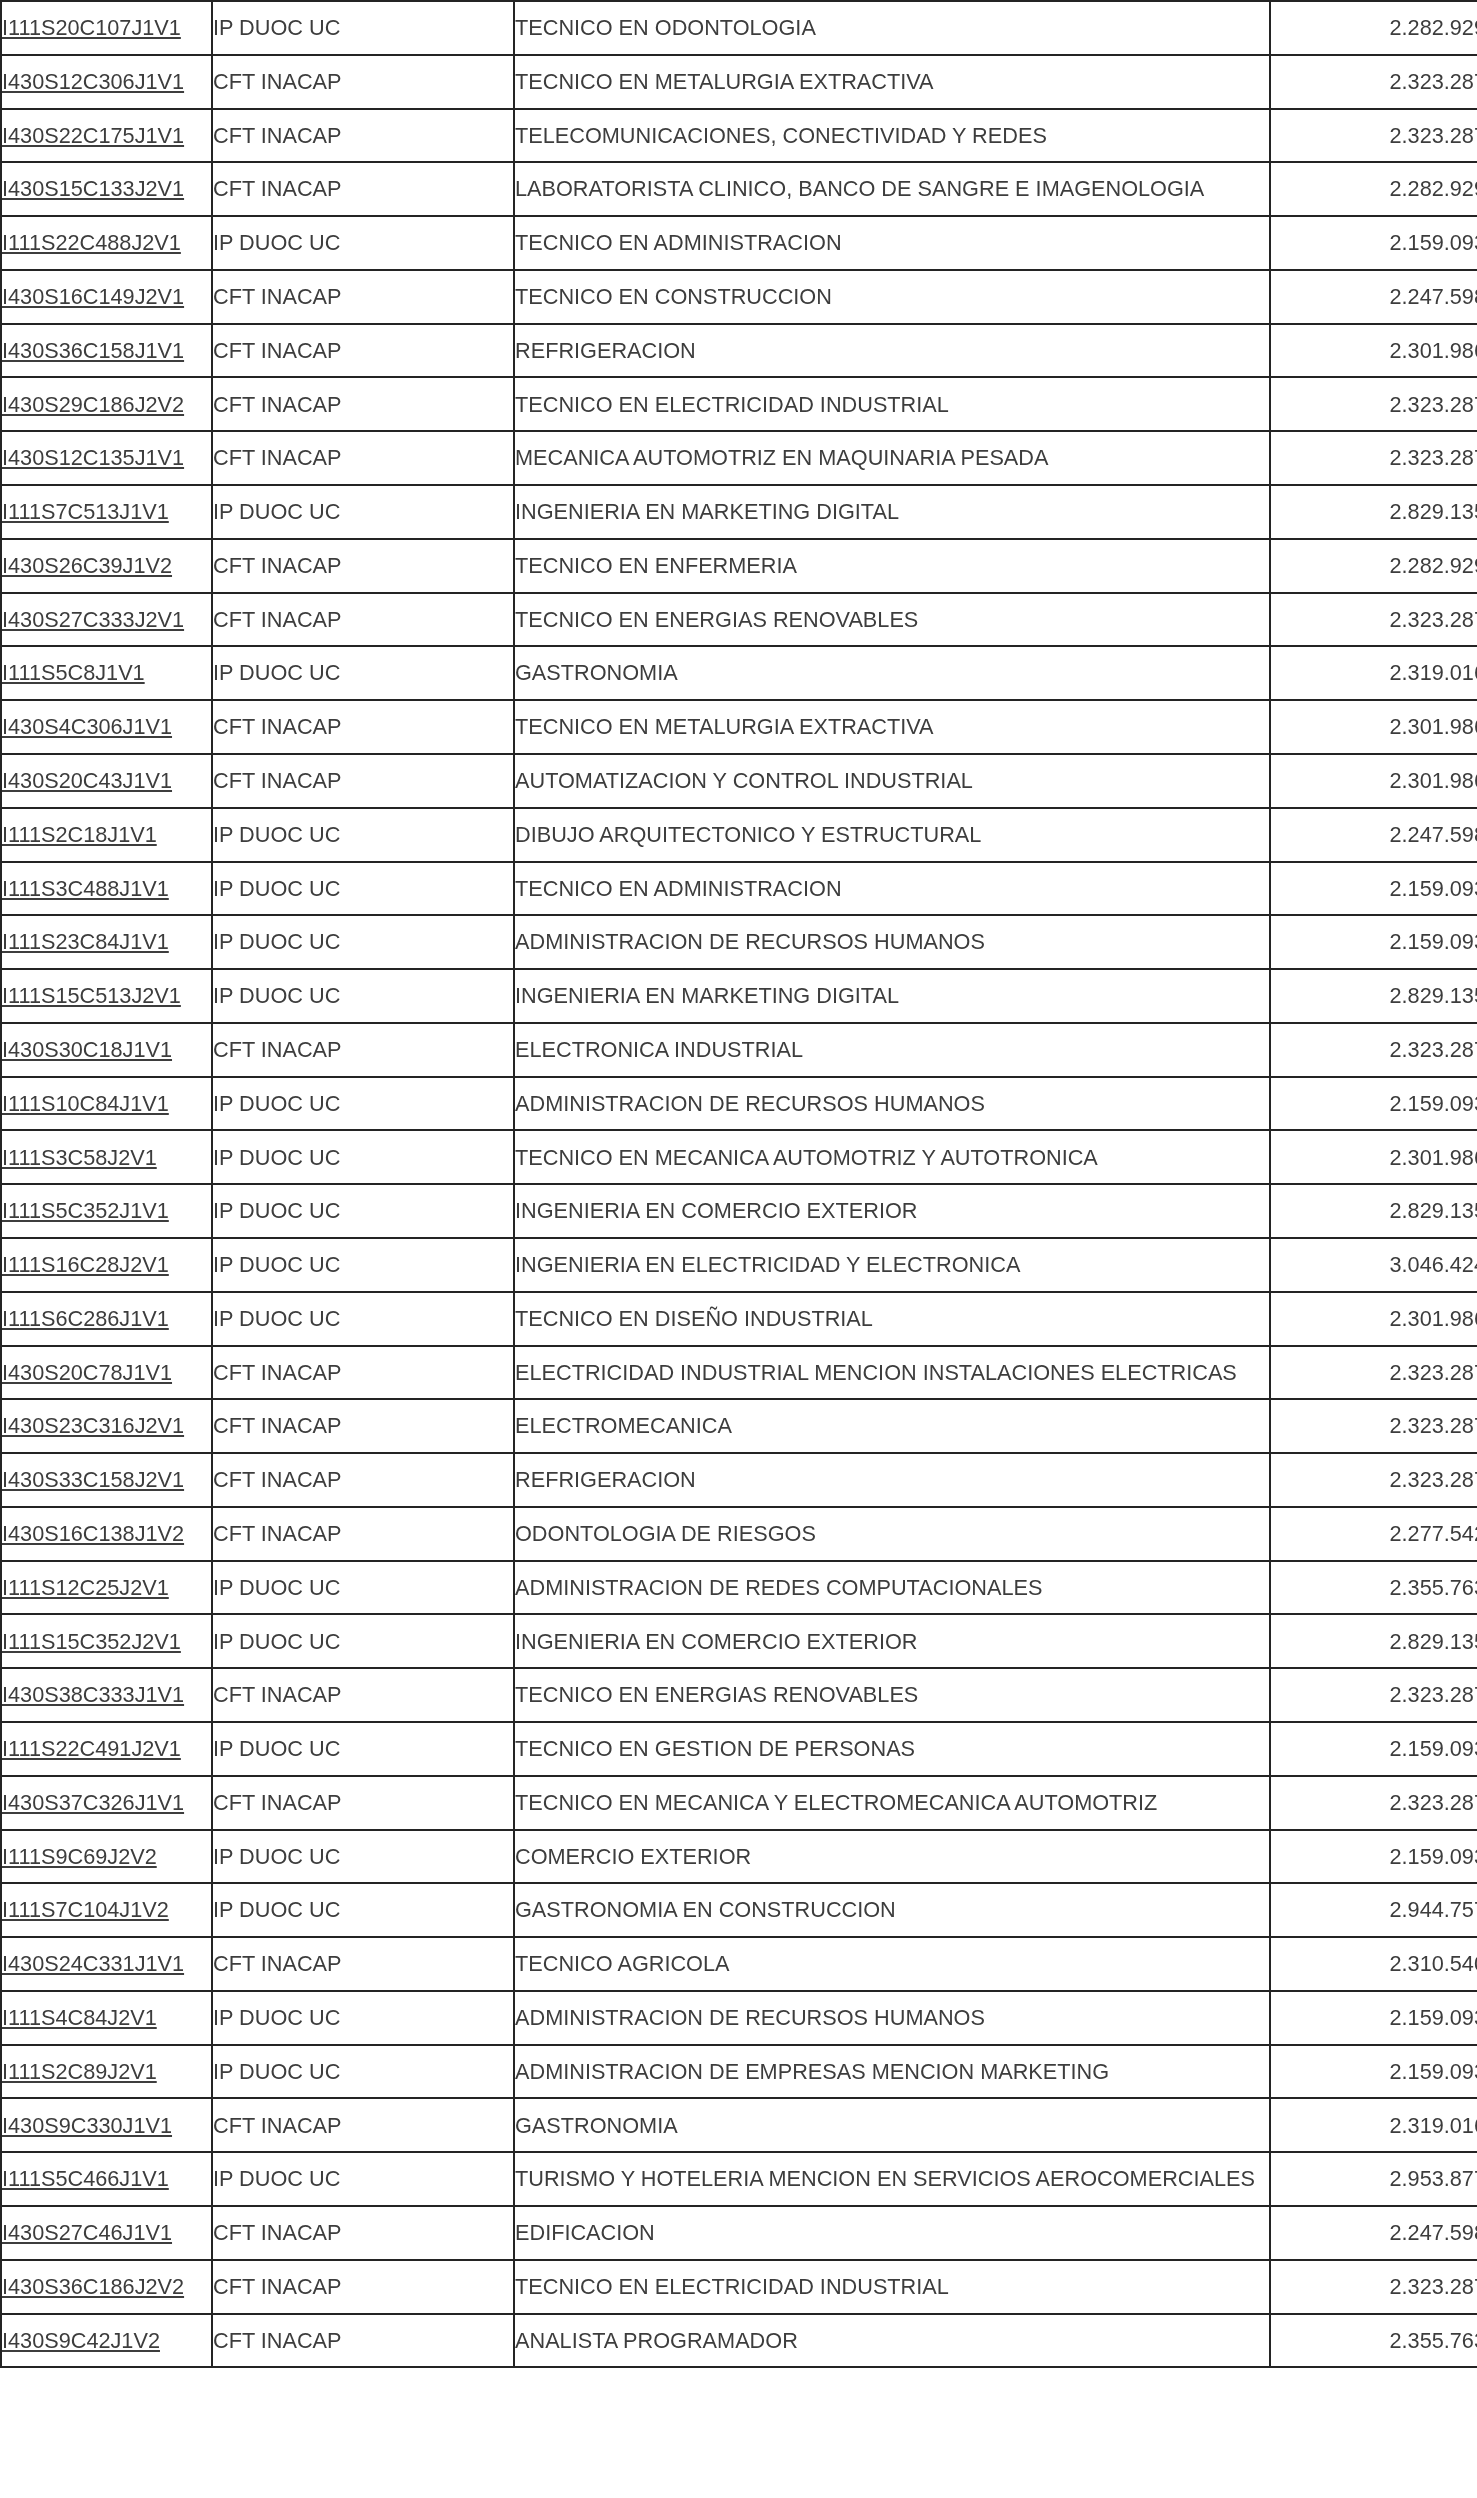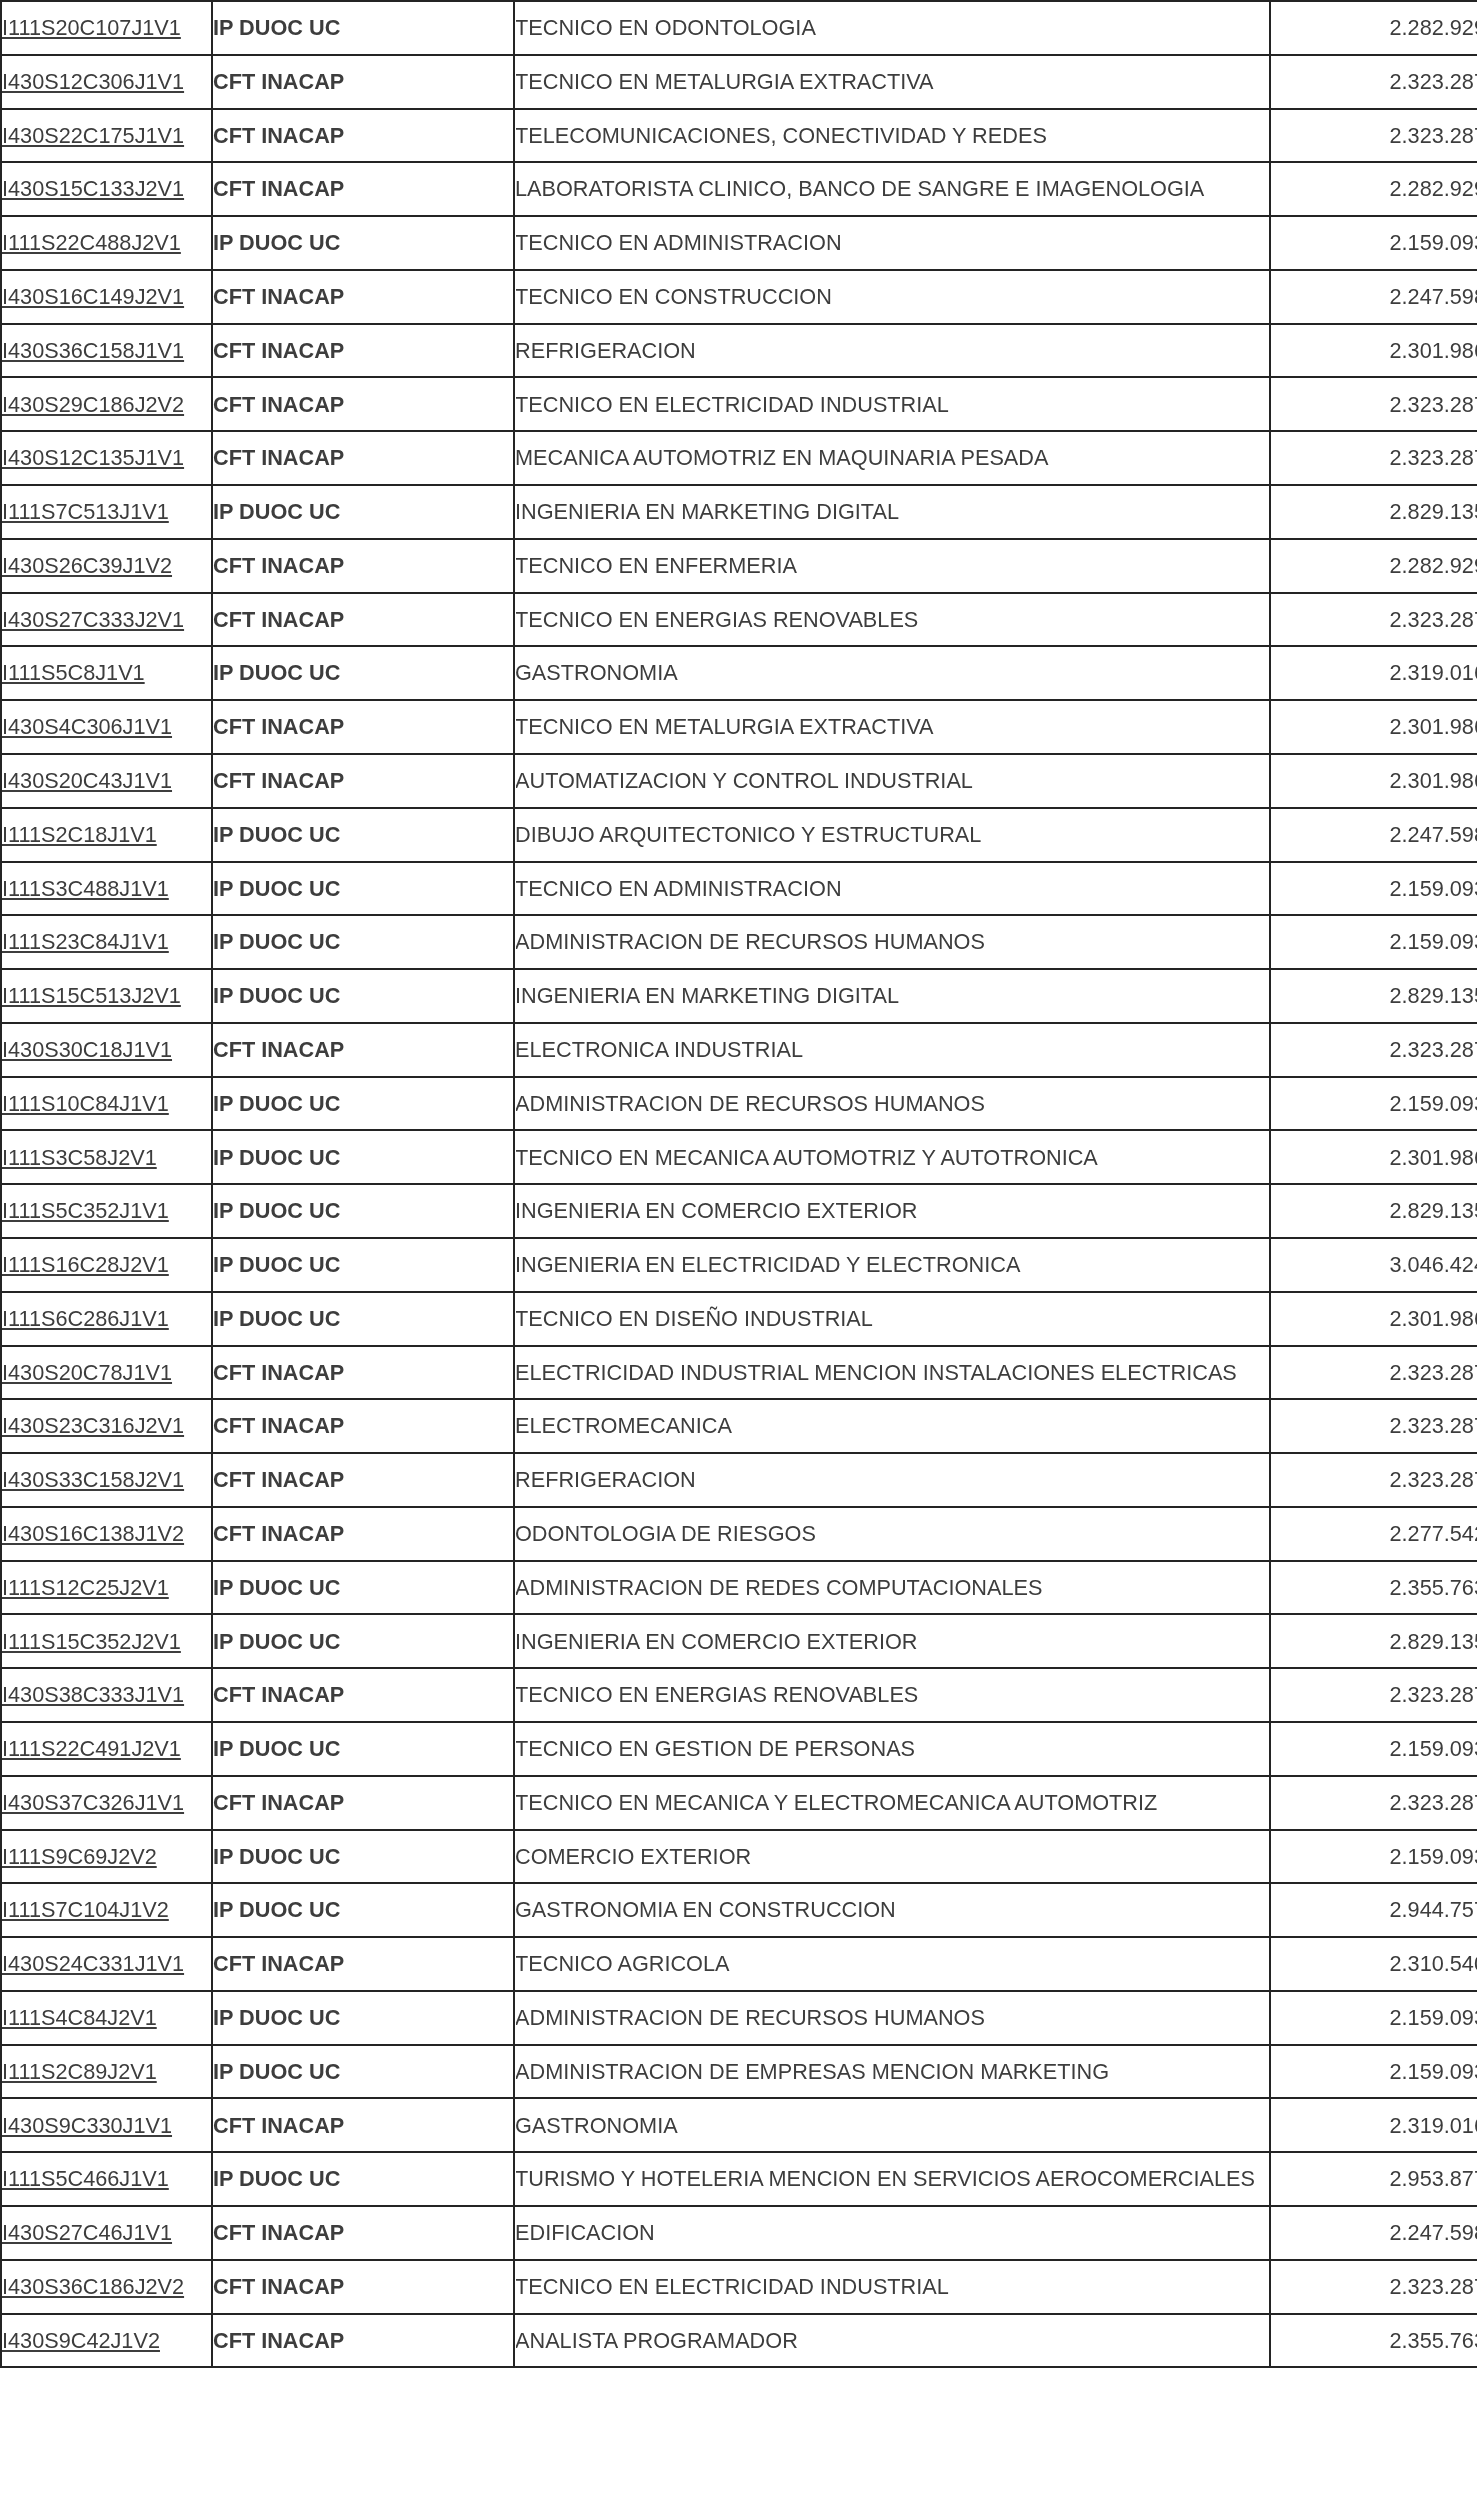--- a/index.html
+++ b/index.html
@@ -32,27 +32,25 @@
     padding-left: 9.9px;
     padding-right: 21.7px;
     word-break: break-all;
     text-decoration: underline;
   }
   td.col-institution {
     width: 300px;
     padding-left: 11.8px;
     padding-right: 9.9px;
     white-space: nowrap;
-    font-weight: bold;
   }
   td.col-program {
     width: 754px;
     padding-left: 11.8px;
     padding-right: 70px;
-    border-radius: 12px;
   }
   td.col-amount {
     width: 215px;
     text-align: right;
     padding-right: 15.8px;
     padding-left: 3.9px;
     white-space: nowrap;
   }
 </style>
 </head>

